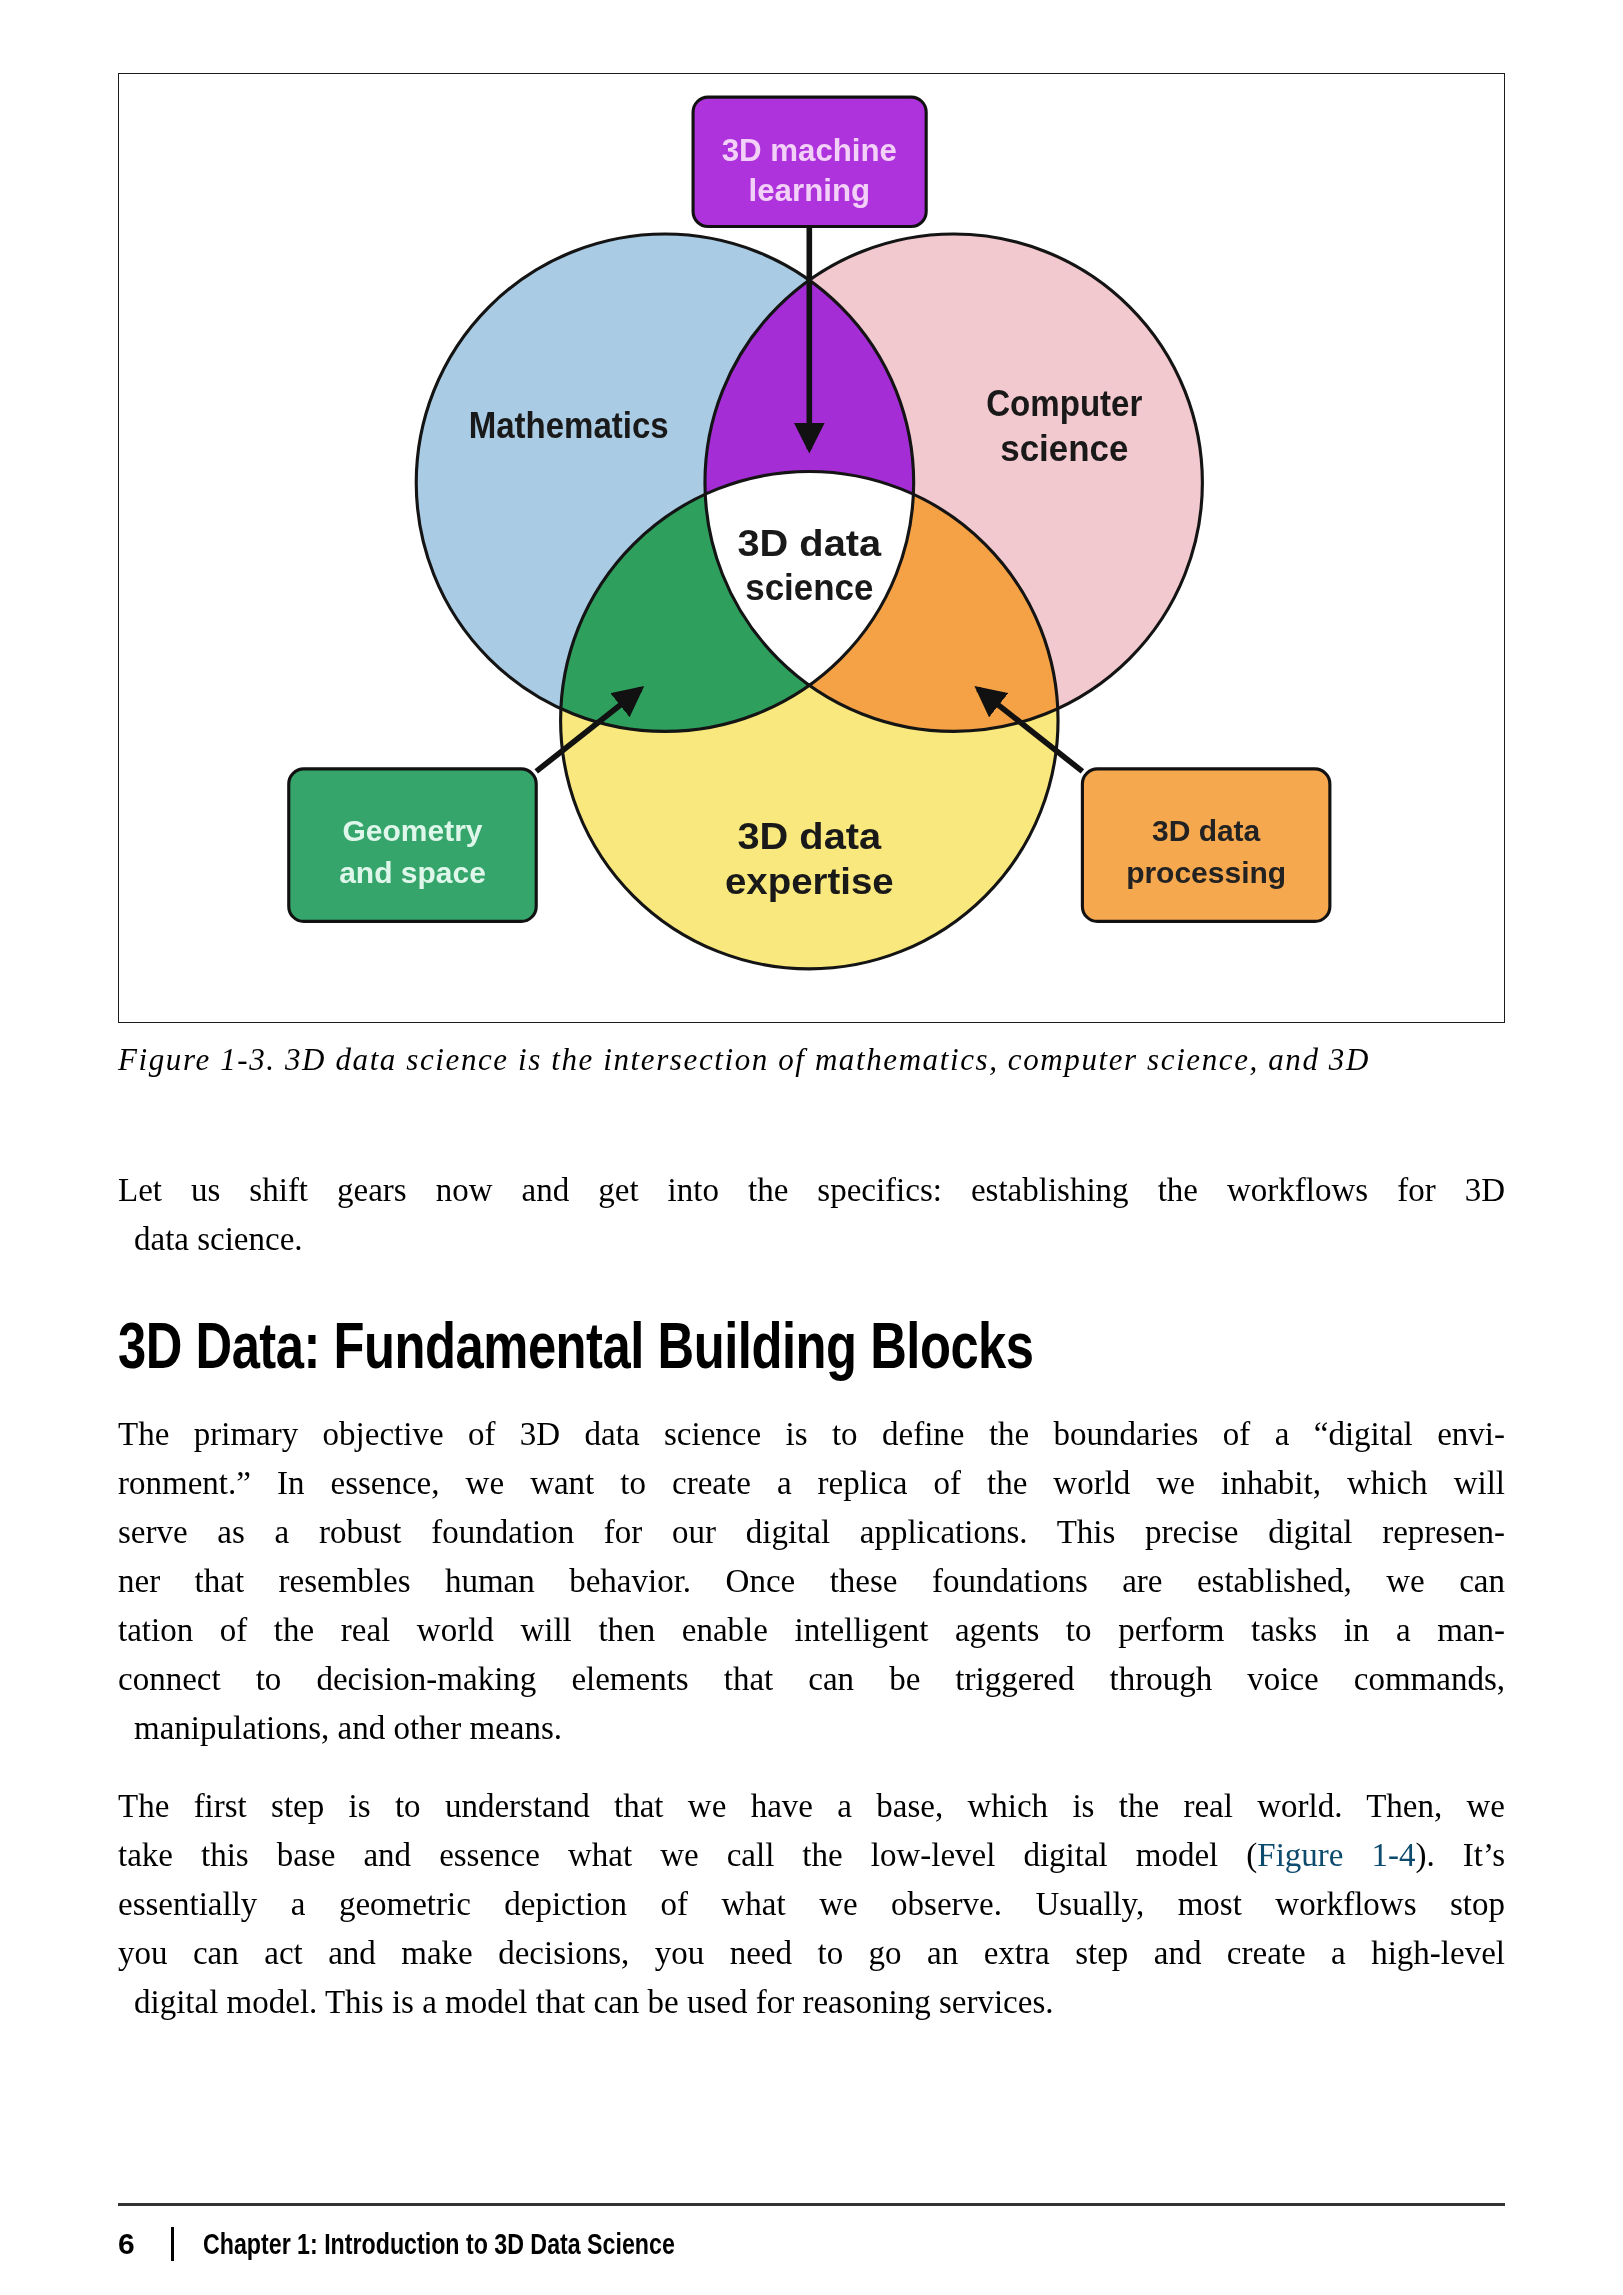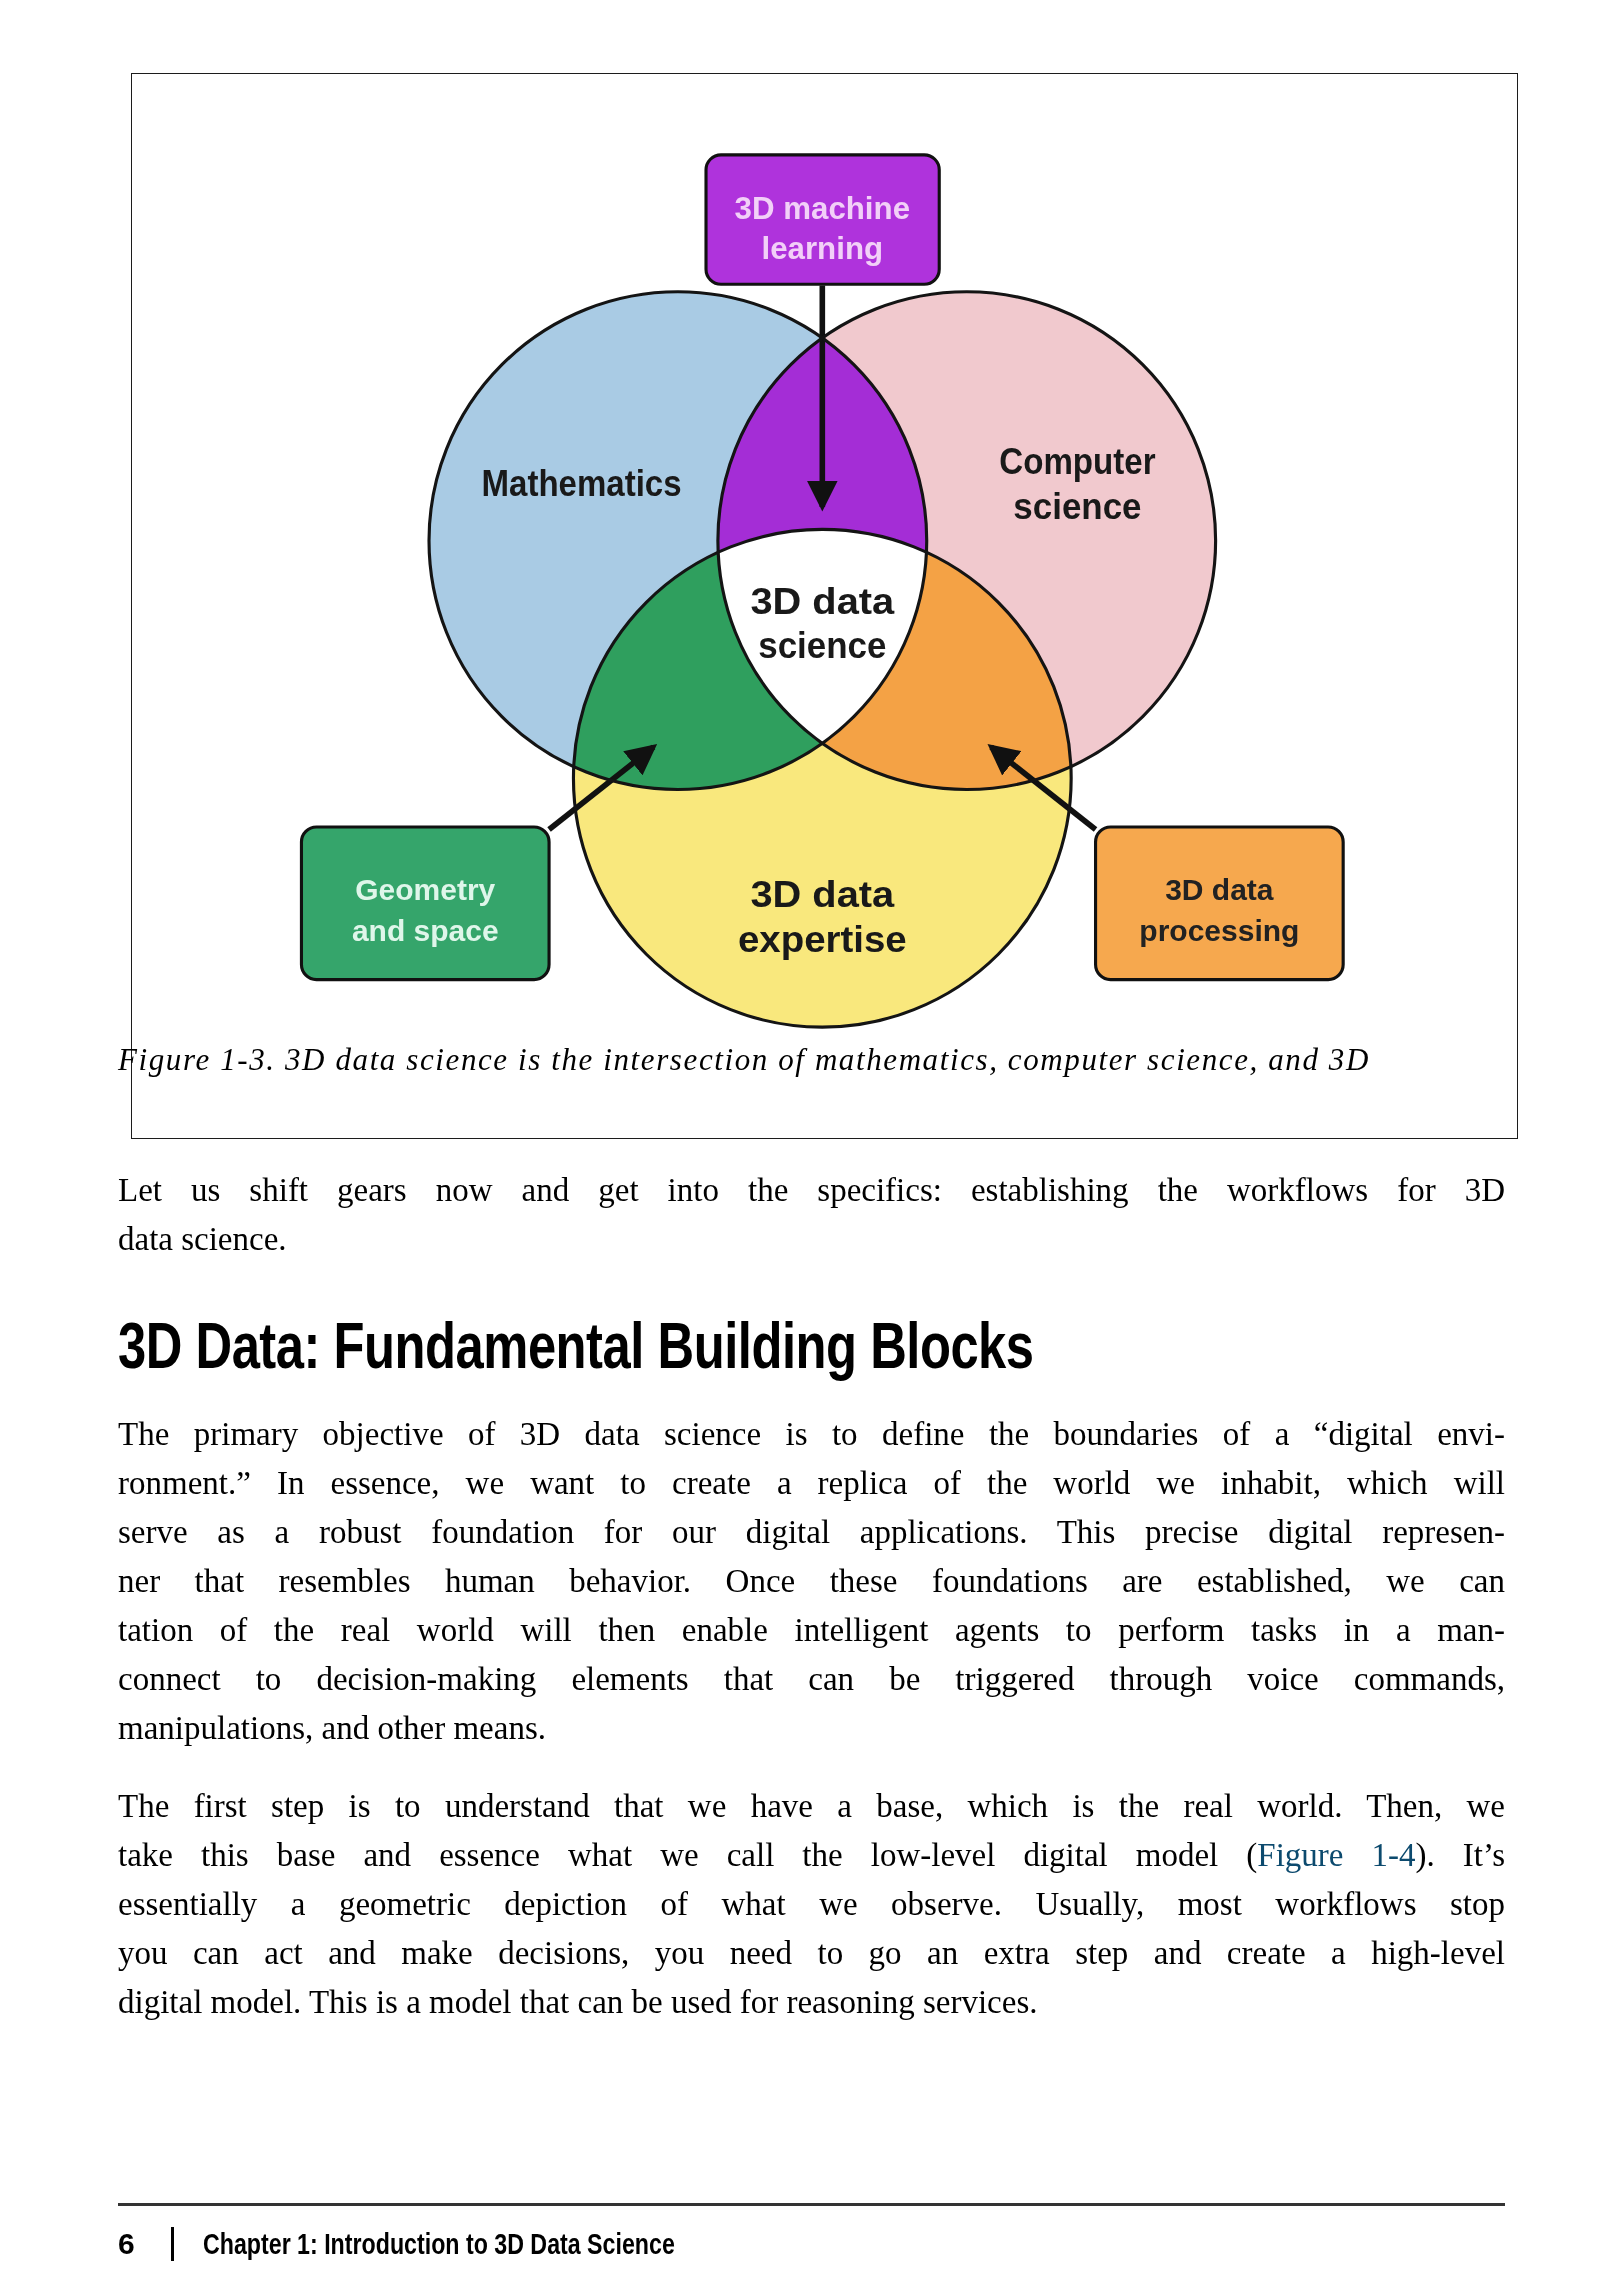--- a/index.html
+++ b/index.html
@@ -1,28 +1,28 @@
 <!DOCTYPE html>
 <html style="font-size:10px"><head>
 <meta charset="utf-8">
 <style>
   html,body{margin:0;padding:0;}
   body{width:1623px;height:2295px;background:#ffffff;position:relative;
        font-family:"Liberation Serif",serif;color:#000;}
-  .figbox{position:absolute;left:131px;top:73px;width:1387px;height:1066px;
+  .figbox{position:absolute;left:118px;top:73px;width:1387px;height:950px;
           border:1.9px solid #1c1c1c;box-sizing:border-box;background:#fff;}
   .figbox svg{display:block;width:100%;height:100%;}
   .venn-label{font-family:"Liberation Sans",sans-serif;font-weight:700;fill:#191919;}
   .callout-label{font-family:"Liberation Sans",sans-serif;font-weight:700;}
   .caption{position:absolute;left:118px;top:1035px;width:1387px;
            font-style:italic;font-size:31px;line-height:50px;letter-spacing:1.6px;}
   .para{position:absolute;left:118px;width:1387px;font-size:33px;line-height:49px;}
   .p1{top:1166px;} .p2{top:1410px;} .p3{top:1782px;}
   .jline{text-align:justify;text-align-last:justify;}
-  .para .jline:last-child{text-align-last:left;}
+  .para .jline:last-child{text-align-last:left;margin-left:16px;}
   .caption .jline{text-align:left;text-align-last:auto;}
   .xref{color:#0c4a6e;}
   h1.heading{position:absolute;left:118px;top:1308px;margin:0;
        font-family:"Liberation Sans",sans-serif;font-weight:700;font-size:65px;
        letter-spacing:-0.6px;transform:scaleX(0.78);transform-origin:0 50%;white-space:nowrap;color:#000;}
   .footer-rule{position:absolute;left:118px;top:2203px;width:1387px;height:2.5px;background:#333;}
   .footer{position:absolute;left:118px;top:2227px;display:flex;align-items:center;
           font-family:"Liberation Sans",sans-serif;font-weight:700;}
   .pagenum{font-size:30px;}
   .fdiv{display:inline-block;width:3.1px;height:34px;background:#000;margin:0 29px 0 36px;}

